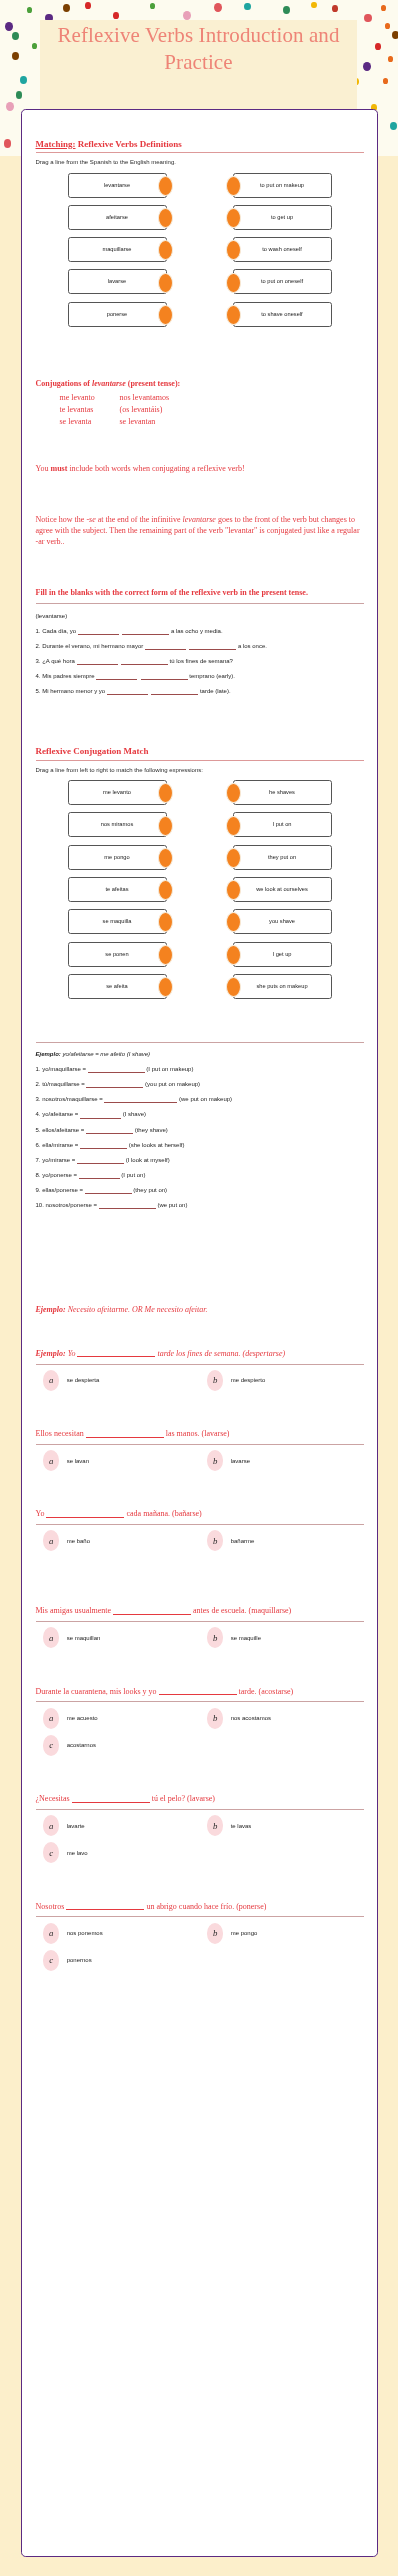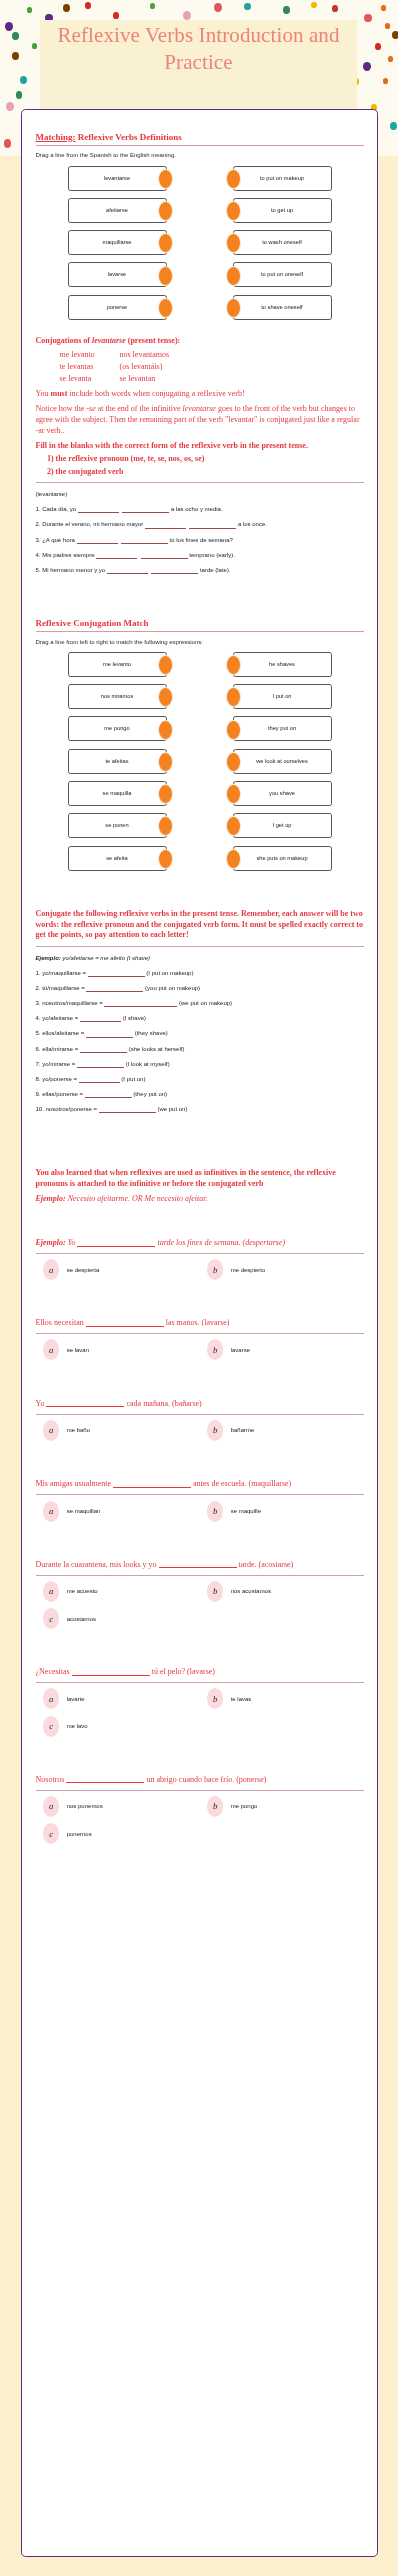--- a/index.html
+++ b/index.html
@@ -36,21 +36,21 @@
     background: #ffffff;
     border: 1.6px solid #5B2A83;
     border-radius: 4.7px;
     z-index: 5;
     padding: 13.5px 13.5px 15.6px 13.5px;
   }
 
   h2.sec-title {
     font-family: "Liberation Serif", serif;
     color: #E5393F; font-size: 9px; font-weight: bold;
-    margin-top: 8px;
+    margin-top: 15px;
   }
   h2.sec-title .u { text-decoration: underline; }
   .rule { height: 0.5px; background: #D99; margin: 3.6px 0 6.7px 0; }
   .rule-thin { height: 0.5px; background: #CBA3A3; margin: 4.7px 0 5.7px 0; }
 
   p.instr { font-size: 6px; color: #2B2B2B; margin-bottom: 7.3px; }
 
   
   .match-grid { margin: 3.1px 0 7.3px 0; }
   .match-row { display: flex; justify-content: space-between; margin-bottom: 7.3px; }
@@ -66,21 +66,21 @@
   .knob {
     position: absolute; width: 14.5px; height: 20px; border-radius: 50%;
     background: #F4821F; border: 1px solid #f6ead8;
   }
   .mbox.left .knob { right: -7.3px; top: 2.1px; }
   .mbox.right .knob { left: -7.3px; top: 2.1px; }
 
   
   .red-block {
     font-family: "Liberation Serif", serif;
-    color: #E5393F; font-size: 8px; line-height: 1.34;
+    color: #E5393F; font-size: 8px; line-height: 1.34; margin-top: 36px;
   }
   .red-block.bold { font-weight: bold; }
   .conj-table { margin: 1.6px 0 4.1px 24px; font-size: 8px; line-height: 1.5; font-family: Liberation Serif, serif; }
   .conj-table .cell { display: inline-block; }
   .conj-table .c1 { width: 60px; }
   .spacer-sm { height: 4.7px; }
   .spacer-md { height: 9.3px; }
   .spacer-lg { height: 31px; }
   .spacer-xl { height: 50px; }
 
@@ -245,24 +245,20 @@
 
     <div class="red-block">
       <span>You </span><b>must</b><span> include both words when conjugating a reflexive verb!</span>
     </div>
     <div class="spacer-sm"></div>
     <div class="red-block">
       <span>Notice how the </span><span class="ital">-se</span><span> at the end of the infinitive </span><span class="ital">levantarse</span><span> goes to the front of the verb but changes to agree with the subject.  Then the remaining part of the verb "levantar" is conjugated just like a regular -ar verb..</span>
     </div>
     <div class="spacer-sm"></div>
     <div class="red-block bold">Fill in the blanks with the correct form of the reflexive verb in the present tense.</div>
-    <div class="red-block bold numlist">
-      <div>1) the reflexive pronoun (me, te, se, nos, os, se)</div>
-      <div>2) the conjugated verb</div>
-    </div>
 
     <div class="rule-thin"></div>
 
     <div class="fib">(levantarse)</div>
     <div id="fiblist">
         <div class="fib"><span>1. </span><span>Cada día, yo </span><span class="blank b80"></span>&nbsp;&nbsp;<span class="blank b90"></span><span> a las ocho y media.</span></div>
         <div class="fib"><span>2. </span><span>Durante el verano, mi hermano mayor </span><span class="blank b80"></span>&nbsp;&nbsp;<span class="blank b90"></span><span> a los once.</span></div>
         <div class="fib"><span>3. </span><span>¿A qué hora </span><span class="blank b80"></span>&nbsp;&nbsp;<span class="blank b90"></span><span> tú los fines de semana?</span></div>
         <div class="fib"><span>4. </span><span>Mis padres siempre </span><span class="blank b80"></span>&nbsp;&nbsp;<span class="blank b90"></span><span> temprano (early).</span></div>
         <div class="fib"><span>5. </span><span>Mi hermano menor y yo </span><span class="blank b80"></span>&nbsp;&nbsp;<span class="blank b90"></span><span> tarde (late).</span></div>
@@ -341,41 +337,39 @@
           </div>
           <div class="mbox right">
             <div class="knob"></div>
             <span>she puts on makeup</span>
           </div>
         </div>
       </div>
 
     <div class="spacer-lg"></div>
 
-    <div class="red-block bold">Conjugate the following reflexive verbs in the present tense.  Remember, each answer will be two words: the reflexive pronoun and the conjugated verb form.  It must be spelled exactly correct to get the points, so pay attention to each letter!</div>
     <div class="rule-thin"></div>
     <div class="fib">
       <span class="ex-label">Ejemplo:</span><span class="ital"> yo/afeitarse = me afeito (I shave)</span>
     </div>
     <div id="conjlist">
         <div class="fib"><span>1. </span><span>yo/maquillarse = </span><span class="blank b110"></span><span> (I put on makeup)</span></div>
         <div class="fib"><span>2. </span><span>tú/maquillarse = </span><span class="blank b110"></span><span> (you put on makeup)</span></div>
         <div class="fib"><span>3. </span><span>nosotros/maquillarse = </span><span class="blank b140"></span><span> (we put on makeup)</span></div>
         <div class="fib"><span>4. </span><span>yo/afeitarse = </span><span class="blank b80"></span><span> (I shave)</span></div>
         <div class="fib"><span>5. </span><span>ellos/afeitarse = </span><span class="blank b90"></span><span> (they shave)</span></div>
         <div class="fib"><span>6. </span><span>ella/mirarse = </span><span class="blank b90"></span><span> (she looks at herself)</span></div>
         <div class="fib"><span>7. </span><span>yo/mirarse = </span><span class="blank b90"></span><span> (I look at myself)</span></div>
         <div class="fib"><span>8. </span><span>yo/ponerse = </span><span class="blank b80"></span><span> (I put on)</span></div>
         <div class="fib"><span>9. </span><span>ellas/ponerse = </span><span class="blank b90"></span><span> (they put on)</span></div>
         <div class="fib"><span>10. </span><span>nosotros/ponerse = </span><span class="blank b110"></span><span> (we put on)</span></div>
       </div>
 
     <div class="spacer-xl"></div>
 
-    <div class="red-block bold">You also learned that when reflexives are used as infinitives in the sentence, the reflexive pronouns is attached to the infinitive or before the conjugated verb</div>
     <div class="spacer-sm"></div>
     <div class="red-block">
       <span class="ex-label">Ejemplo:</span><span class="ital">  Necesito afeitarme.  OR Me necesito afeitar.</span>
     </div>
 
     <div class="spacer-md"></div>
     <div class="spacer-md"></div>
 
     <div id="mclist">
         <div style="margin-top: 13.5px;">
@@ -422,21 +416,21 @@
                 <div class="choice-text">me baño</div>
               </div>
               <div class="choice">
                 <div class="bubble">b</div>
                 <div class="choice-text">bañarme</div>
               </div>
             </div>
           </div>
           <div style="height: 17.6px;"></div>
         </div>
-        <div style="margin-top: 14px;">
+        <div style="margin-top: 30px;">
           <div class="q-stem"><span class="">Mis amigas usualmente </span><span class="q-blank"></span><span class=""> antes de escuela. (maquillarse)</span></div>
           <div class="rule-thin"></div>
           <div class="choices">
             <div class="choice-row">
               <div class="choice">
                 <div class="bubble">a</div>
                 <div class="choice-text">se maquillan</div>
               </div>
               <div class="choice">
                 <div class="bubble">b</div>

